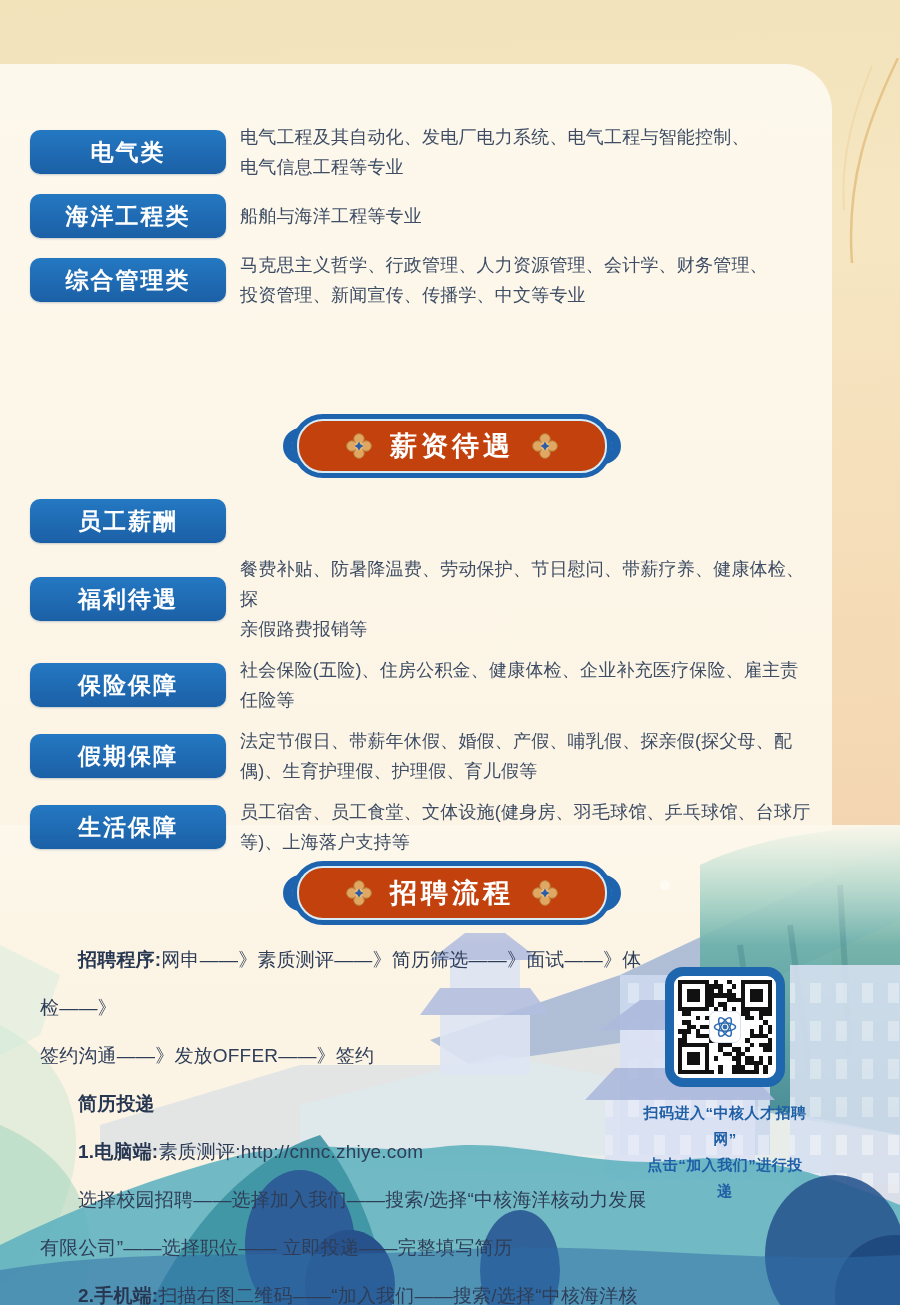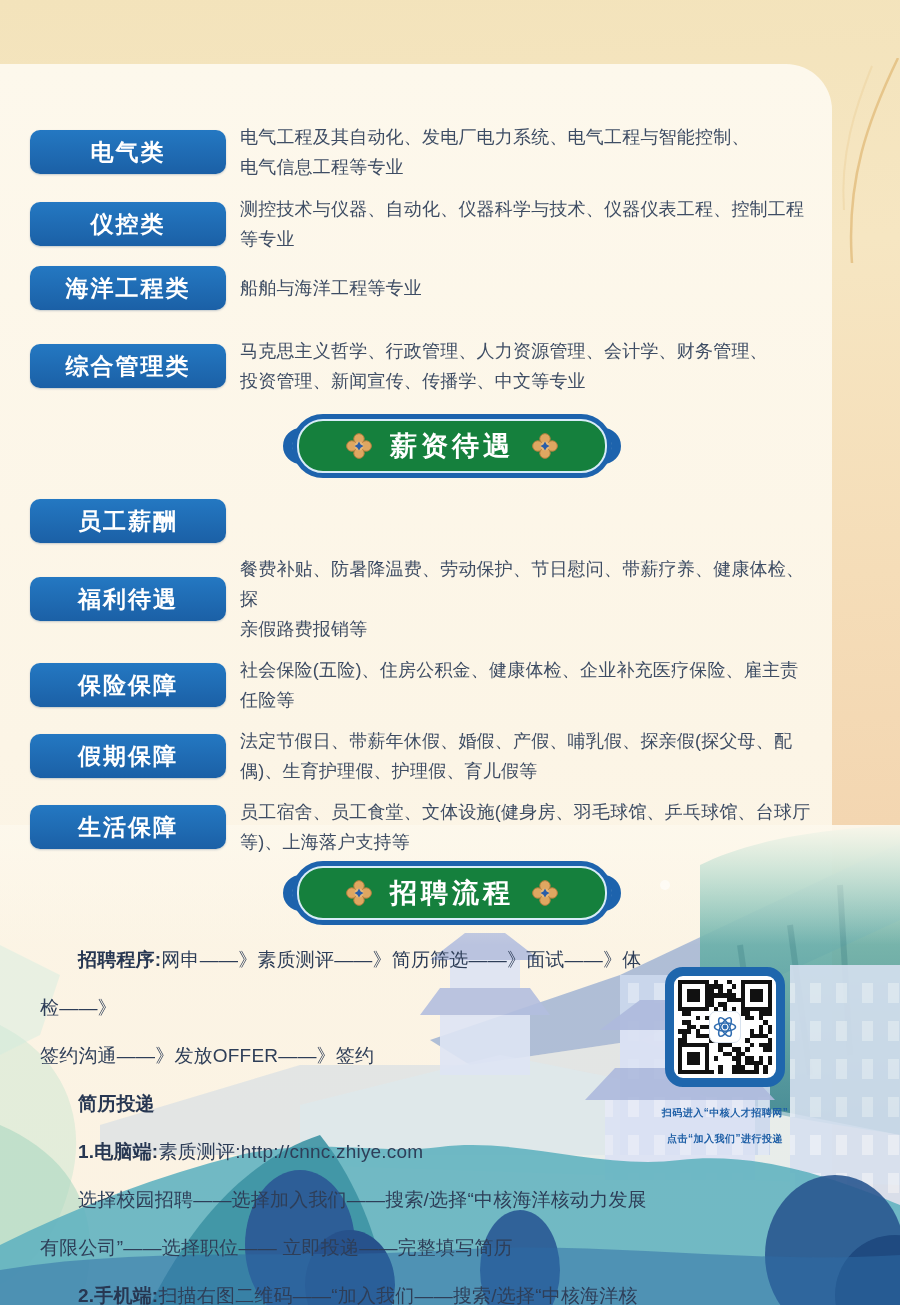--- a/index.html
+++ b/index.html
@@ -42,21 +42,21 @@
   .banner.b2{top:866px;}
   .banner .ear{
     position:absolute;top:50%;transform:translateY(-50%);
     width:18px;height:18px;border-radius:50%;
     background:#fdf8ec;border:9px solid #1d63ad;z-index:0;
   }
   .banner .ear.l{left:-4px;}
   .banner .ear.r{right:-4px;}
   .banner .pill{
     position:absolute;left:10px;right:10px;top:0;bottom:0;
-    background:#15803d;border:2px solid #d8ecf8;border-radius:26px;
+    background:#c2410c;border:2px solid #d8ecf8;border-radius:26px;
     box-shadow:0 0 0 5px #1d63ad;
     display:flex;align-items:center;justify-content:center;gap:18px;z-index:1;text-align:center;
   }
   .banner .title{color:#fff;font-size:27px;font-weight:bold;letter-spacing:4px;}
 
   
   .proc{position:absolute;left:40px;top:936px;width:612px;font-size:19px;line-height:48px;color:#2e3e58;}
   .proc p{margin:0;text-indent:2em;white-space:pre-line;letter-spacing:.2px;}
   .proc .b{font-weight:bold;color:#273752;}
 
@@ -65,21 +65,21 @@
   .qrbox{
     width:94px;height:94px;margin:0 auto;background:#ffffff;
     border:9px solid #1e66ad;border-radius:18px;position:relative;padding:4px;
   }
   .qrbox svg{display:block;width:94px;height:94px;}
   .qrlogo{
     position:absolute;left:50%;top:50%;transform:translate(-50%,-50%);
     width:30px;height:30px;background:#ffffff;border-radius:7px;
     border:1px solid #d8e2ee;display:flex;align-items:center;justify-content:center;
   }
-  .qrcap{margin-top:13px;font-size:10px;font-weight:bold;color:#1e5fa6;line-height:26px;letter-spacing:.5px;}
+  .qrcap{margin-top:13px;font-size:15px;font-weight:bold;color:#1e5fa6;line-height:26px;letter-spacing:.5px;}
 </style>
 </head>
 <body>
 
 <div>
 
   <div class="panel"></div>
 
   <svg class="gold-curves" width="90" height="230" viewBox="0 0 90 230">
     <path d="M88,0 C58,62 36,122 42,205" stroke="#e2bd7d" stroke-width="2.5" fill="none" opacity="0.8"></path>
@@ -141,25 +141,20 @@
     <rect x="0" y="0" width="900" height="120" fill="url(#fadeTop)"></rect>
   </svg>
 
   <div class="content">
 
     <div class="rows sec1">
       <div class="row">
         <div class="badge">电气类</div>
         <div class="desc">电气工程及其自动化、发电厂电力系统、电气工程与智能控制、
 电气信息工程等专业</div>
-      </div>
-      <div class="row">
-        <div class="badge">仪控类</div>
-        <div class="desc">测控技术与仪器、自动化、仪器科学与技术、仪器仪表工程、控制工程
-等专业</div>
       </div>
       <div class="row">
         <div class="badge">海洋工程类</div>
         <div class="desc">船舶与海洋工程等专业</div>
       </div>
       <div class="row">
         <div class="badge">综合管理类</div>
         <div class="desc">马克思主义哲学、行政管理、人力资源管理、会计学、财务管理、
 投资管理、新闻宣传、传播学、中文等专业</div>
       </div>

